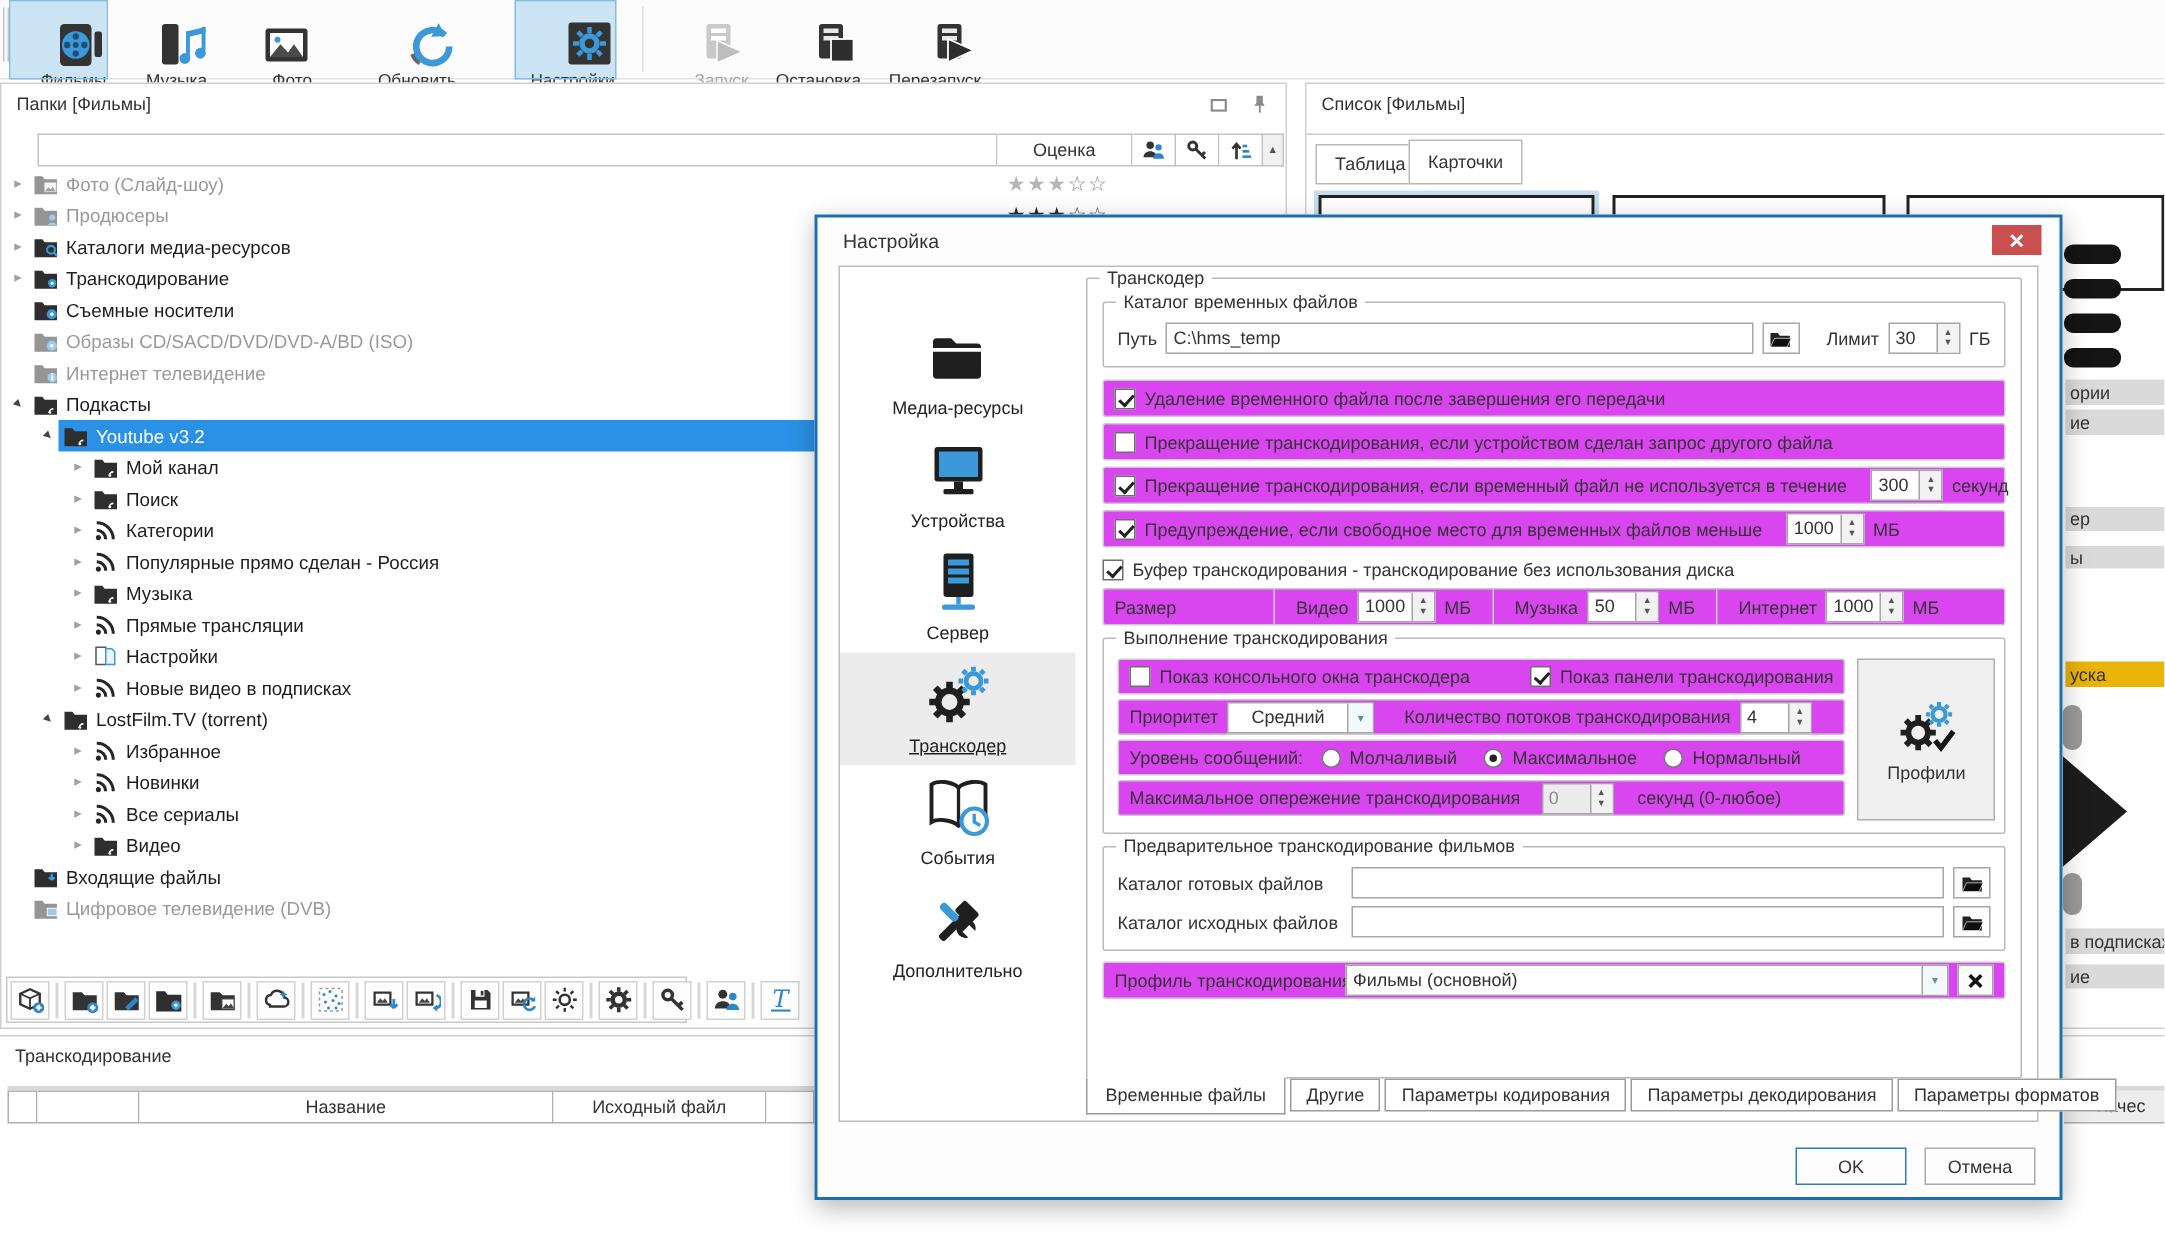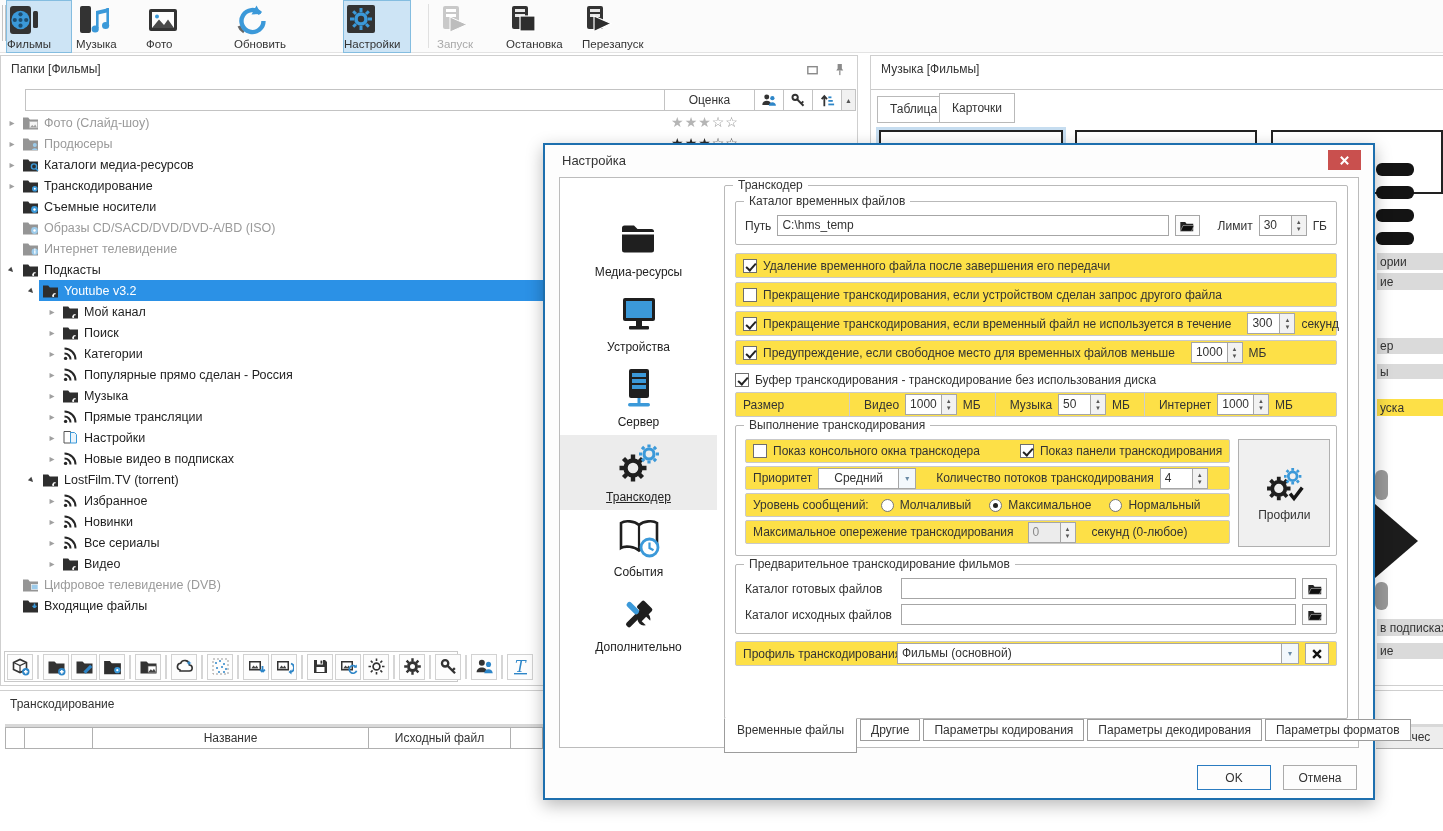--- a/index.html
+++ b/index.html
@@ -4,21 +4,21 @@
 <style>
   *{box-sizing:border-box;margin:0;padding:0;}
   html,body{width:1443px;height:831px;overflow:hidden;background:#fff;
     font-family:"Liberation Sans","DejaVu Sans",sans-serif;font-size:12px;color:#333;}
   body{position:relative;}
   svg{display:block;width:100%;height:100%;}
 
   
   .toolbar{position:absolute;left:0;top:0;width:1443px;height:53px;background:#fbfbfb;border-bottom:1px solid #e3e3e3;}
   .tb-grip{position:absolute;left:2px;top:5px;width:4px;height:36px;border-left:1px solid #c3c3c3;border-right:1px solid #c3c3c3;}
-  .tb-btn{position:absolute;top:1px;height:51px;display:flex;flex-direction:column;align-items:flex-start;justify-content:flex-start;padding-top:2px;cursor:default;}
+  .tb-btn{position:absolute;top:1px;height:51px;display:flex;flex-direction:column;align-items:flex-end;justify-content:flex-start;padding-top:12px;cursor:default;}
   .tb-btn.active{background:#cde4f5;outline:1px solid #84bde0;}
   .tb-ico{width:34px;height:34px;}
   .tb-label{font-size:11.5px;color:#333;margin-top:1px;white-space:nowrap;}
   .tb-btn.disabled .tb-label{color:#a9a9a9;}
   .tb-sep{position:absolute;left:428px;top:4px;height:44px;border-left:1px solid #e0e0e0;}
 
   
   .panel-header{height:27px;line-height:27px;padding-left:10px;color:#333;}
   .folders-panel{position:absolute;left:0;top:55px;width:858px;height:631px;border:1px solid #cfcfcf;background:#fff;overflow:hidden;}
   .win-icons{position:absolute;right:10px;top:6px;display:flex;gap:12px;}
@@ -53,21 +53,21 @@
   .f-btn{width:26px;height:26px;border:1px solid #d2d2d2;background:#fdfdfd;display:flex;align-items:center;justify-content:center;flex:none;}
   .f-ico{width:19px;height:19px;display:block;}
   .f-sep{width:2px;height:24px;border-left:1px solid #d6d6d6;border-right:1px solid #d6d6d6;margin:0 2px;flex:none;}
 
   .list-panel{position:absolute;left:870px;top:55px;width:573px;height:631px;border:1px solid #cfcfcf;border-right:none;background:#fff;overflow:hidden;}
   .lt-line{position:absolute;top:33px;left:0;right:0;border-top:1px solid #c9c9c9;}
   .l-tab{position:absolute;border:1px solid #b9b9b9;background:#fff;padding:0 12px;line-height:25px;color:#333;}
   .card{position:absolute;top:74px;height:64px;border:2px solid #222;background:#fff;}
   .hb{position:absolute;left:505px;width:38px;height:13px;border-radius:6px;background:#141414;}
   .frag{position:absolute;left:506px;width:67px;font-size:12px;color:#333;padding-left:3px;display:flex;align-items:center;overflow:hidden;white-space:nowrap;}
-  .frag.g{background:#dadada;} .frag.b{background:#fde047;}
+  .frag.g{background:#dadada;} .frag.b{background:#eab308;margin-top:42px;}
   .play-wrap{position:absolute;left:504px;top:410px;width:46px;height:160px;}
 
   
   .bottom-panel{position:absolute;left:0;top:690px;width:1443px;height:141px;border-top:1px solid #cfcfcf;background:#fff;}
   .bp-title{padding:6px 0 0 10px;color:#333;}
   .bt-row{position:absolute;left:5px;top:33px;width:538px;height:25px;display:flex;border-top:3px solid #d8d8d8;}
   .bt-cell{border:1px solid #b0b0b0;border-left:none;line-height:20px;background:#fff;}
   .bt-cell:first-child{border-left:1px solid #b0b0b0;}
   .bt-grow{flex:1;} .bt-center{text-align:center;}
   .bt-clip{position:absolute;left:1376px;top:33px;width:67px;height:25px;border-top:3px solid #d8d8d8;border-bottom:1px solid #b0b0b0;background:#ededed;line-height:20px;padding-left:22px;color:#333;}
@@ -82,21 +82,21 @@
   .side-item{height:75px;display:flex;flex-direction:column;align-items:center;justify-content:center;gap:3px;}
   .side-item.active{background:#ececec;}
   .side-item.active .side-label{text-decoration:underline;}
   .side-ico{width:46px;height:46px;}
   .side-label{font-size:12px;color:#222;}
 
   .fs{border:1px solid #b9b9b9;border-radius:2px;position:relative;padding:13px 9px 8px;background:#fff;}
   .leg{position:absolute;top:-8px;left:8px;background:#fff;padding:0 5px;color:#333;white-space:nowrap;}
   .dlg-main{position:absolute;left:179px;top:40px;width:624px;height:534px;padding:15px 10px 8px;}
   .drow{display:flex;align-items:center;gap:6px;}
-  .strip{display:flex;align-items:center;min-height:25px;border:1px solid #c9c9c9;border-radius:2px;padding:0 7px;margin-bottom:4px;gap:6px;background:#fde047;}
+  .strip{display:flex;align-items:center;min-height:25px;border:1px solid #c9c9c9;border-radius:2px;padding:0 7px;margin-bottom:4px;gap:6px;background:#d946ef;}
   .lbl{color:#333;white-space:nowrap;}
   .grow{flex:1;}
   .input{border:1px solid #a6a6a6;height:21px;line-height:19px;padding:0 4px;background:#fff;overflow:hidden;white-space:nowrap;}
   .fbtn{width:25px;height:21px;border:1px solid #a6a6a6;background:#fcfcfc;display:flex;align-items:center;justify-content:center;flex:none;}
   .fbtn span{width:16px;height:14px;display:block;}
   .cb{width:14px;height:14px;border:1px solid #6e6e6e;background:#fff;position:relative;flex:none;}
   .cb.on::after{content:"";position:absolute;left:2px;top:3px;width:8px;height:4px;border-left:2px solid #222;border-bottom:2px solid #222;transform:rotate(-48deg);}
   .rb{width:13px;height:13px;border:1px solid #777;border-radius:50%;background:#fff;position:relative;flex:none;}
   .rb.on::after{content:"";position:absolute;inset:3px;background:#222;border-radius:50%;}
   .spin{display:inline-flex;height:21px;border:1px solid #a6a6a6;background:#fff;flex:none;}
@@ -110,21 +110,21 @@
   .sel-chev{width:17px;border-left:1px solid #a6a6a6;background:#f3f8fc;color:#6a8aa5;font-size:8px;display:flex;align-items:center;justify-content:center;}
   .xbtn{width:24px;height:21px;border:1px solid #a6a6a6;background:#fcfcfc;display:flex;align-items:center;justify-content:center;flex:none;}
   .xbtn span{width:12px;height:12px;display:block;}
   .exec-flex{display:flex;gap:8px;}
   .exec-left{flex:1;}
   .exec-left .strip{min-height:24px;margin-bottom:3px;}
   .profiles-btn{width:92px;min-height:102px;border:1px solid #b0b0b0;background:#f0f0f0;display:flex;flex-direction:column;align-items:center;justify-content:center;gap:3px;flex:none;}
   .p-ico{width:40px;height:40px;display:block;}
   .dlg-tabs{position:absolute;left:179px;top:574px;display:flex;align-items:flex-start;}
   .d-tab{border:1px solid #9c9c9c;background:#fff;padding:3px 10px;margin-right:3px;color:#333;white-space:nowrap;}
-  .d-tab.active{margin-top:-1px;border-top-color:#fff;padding:4px 12px 15px;}
+  .d-tab.active{margin-top:-1px;border-top-color:#fff;padding:4px 12px 5px;}
   .dlg-btn{position:absolute;top:620px;width:74px;height:25px;background:#fdfdfd;font-family:inherit;font-size:12px;color:#333;}
   .dlg-ok{left:652px;border:1px solid #2b7cc1;}
   .dlg-cancel{left:738px;border:1px solid #ababab;}
 </style>
 </head>
 <body>
 
 <div class="toolbar" id="main-toolbar">
   <div class="tb-grip"></div>
   <div class="tb-sep"></div>
@@ -611,41 +611,41 @@
               </g>
               <circle cx="11.3" cy="13" r=".9" fill="#fff"></circle>
             </svg>
           </span>
           <span class="t-label">Видео</span>
         </span>
       </div>
       <div class="tree-row">
         <span class="t-indent" style="width:0px"></span>
         <span class="t-exp"></span>
-        <span class="t-body gray">
-          <span class="t-ico">
-            <svg viewBox="0 0 17 15">
-              <path d="M1 2.5h5.2l1.6 2H16v10H1z" fill="#2e2e2e"></path>
-              <rect x="9.5" y="7.5" width="6.5" height="5" fill="#3b99d9" stroke="#fff" stroke-width=".6"></rect>
-            </svg>
-          </span>
-          <span class="t-label">Цифровое телевидение (DVB)</span>
+        <span class="t-body">
+          <span class="t-ico">
+            <svg viewBox="0 0 17 15">
+              <path d="M1 2.5h5.2l1.6 2H16v10H1z" fill="#2e2e2e"></path>
+              <path d="M12.5 5.5v4.2m0 0l-1.9-1.9m1.9 1.9l1.9-1.9" stroke="#3b99d9" stroke-width="1.5" fill="none"></path>
+            </svg>
+          </span>
+          <span class="t-label">Входящие файлы</span>
         </span>
       </div>
       <div class="tree-row">
         <span class="t-indent" style="width:0px"></span>
         <span class="t-exp"></span>
-        <span class="t-body">
-          <span class="t-ico">
-            <svg viewBox="0 0 17 15">
-              <path d="M1 2.5h5.2l1.6 2H16v10H1z" fill="#2e2e2e"></path>
-              <path d="M12.5 5.5v4.2m0 0l-1.9-1.9m1.9 1.9l1.9-1.9" stroke="#3b99d9" stroke-width="1.5" fill="none"></path>
-            </svg>
-          </span>
-          <span class="t-label">Входящие файлы</span>
+        <span class="t-body gray">
+          <span class="t-ico">
+            <svg viewBox="0 0 17 15">
+              <path d="M1 2.5h5.2l1.6 2H16v10H1z" fill="#2e2e2e"></path>
+              <rect x="9.5" y="7.5" width="6.5" height="5" fill="#3b99d9" stroke="#fff" stroke-width=".6"></rect>
+            </svg>
+          </span>
+          <span class="t-label">Цифровое телевидение (DVB)</span>
         </span>
       </div>
     </div>
   <div id="stars-wrap">
       <div class="stars-row gray" style="top: 56px;"><span class="st-f">★★★</span><span class="st-e">☆☆</span></div>
       <div class="stars-row dark" style="top: 77px;"><span class="st-f">★★★</span><span class="st-e">☆☆</span></div>
     </div>
   <div class="footer-bar" id="footer-bar">
       <span class="f-btn">
         <span class="f-ico">
@@ -811,21 +811,21 @@
             <text x="4" y="14.5" font-size="16" font-style="italic" font-family="DejaVu Serif,serif" fill="#2e86c8">T</text>
             <rect x="3" y="16" width="13" height="1.4" fill="#2e86c8"></rect>
           </svg>
         </span>
       </span>
     </div>
 </div>
 
 <div class="list-panel">
   <div class="panel-header">
-    <span>Музыка [Фильмы]</span>
+    <span>Список [Фильмы]</span>
   </div>
   <div class="lt-line"></div>
   <div id="list-tabs">
       <span class="l-tab" style="left: 6px; top: 40px; height: 27px; line-height: 25px;">Таблица</span>
       <span class="l-tab active" style="left: 68px; top: 37px; height: 30px; line-height: 28px; z-index: 2;">Карточки</span>
     </div>
   <div class="card" style="left:8px;width:184px;box-shadow:0 0 0 3px #c6ddf0;"></div>
   <div class="card" style="left:204px;width:182px;"></div>
   <div class="card" style="left:400px;width:172px;"></div>
   <div class="hb" style="top:107px;"></div>

